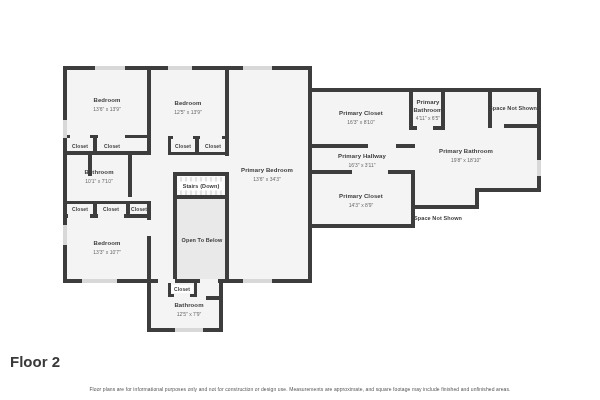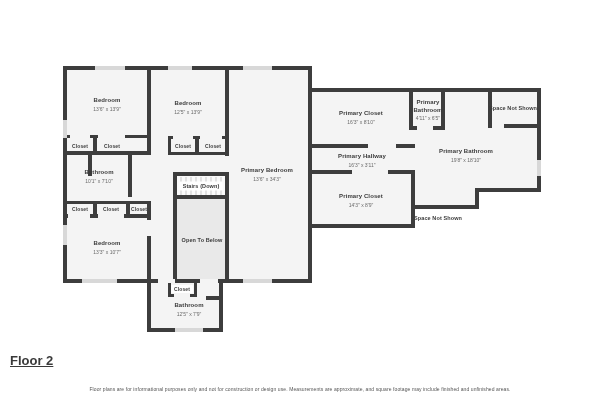--- a/index.html
+++ b/index.html
@@ -25,21 +25,21 @@
   }
   .label .nm{display:block;font-size:6px;font-weight:700;letter-spacing:0.1px;}
   .label .dm{display:block;font-size:5px;font-weight:400;color:#6b6b6b;margin-top:1px;}
   .label.wrap{white-space:normal;width:36px;}
   .label.pill .nm{background:#fff;padding:1px 3px;border-radius:1px;}
   .closet .nm{font-size:5px;font-weight:700;}
   .annot .nm{font-size:5.5px;font-weight:700;}
 
   .floor-title{
     position:absolute;left:10px;top:353px;
-    font-size:13px;font-weight:700;color:#3a3a3a;text-decoration:underline;
+    font-size:15px;font-weight:700;color:#3a3a3a;
   }
   .disclaimer{
     position:absolute;left:50%;top:386px;transform:translateX(-50%);
     font-size:5px;color:#555;white-space:nowrap;letter-spacing:0.1px;
   }
 </style>
 </head>
 <body>
 
 <div class="stage">

